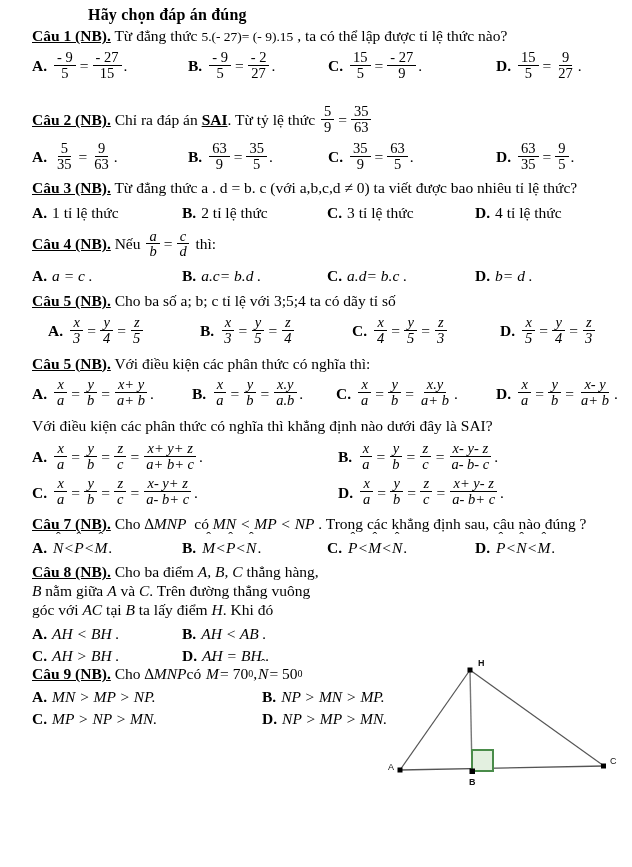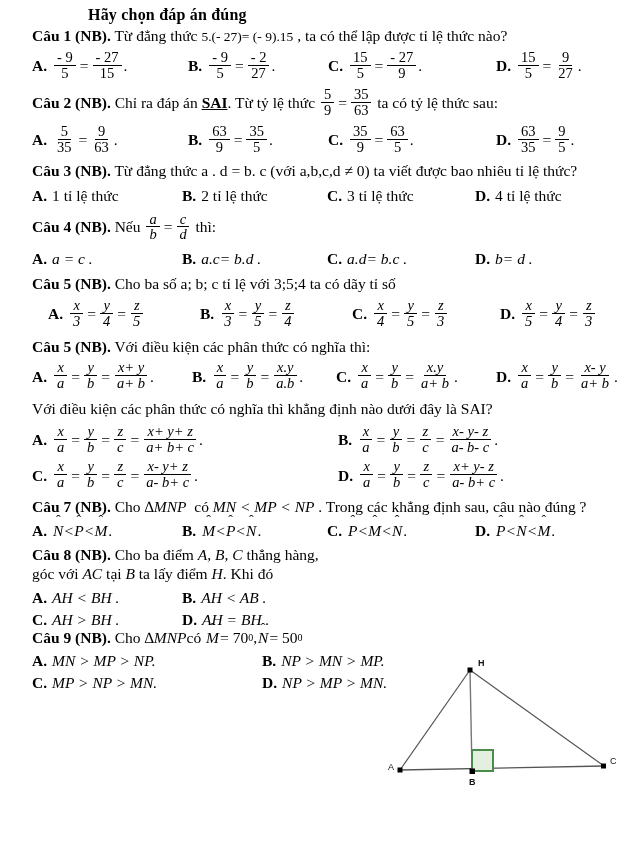--- a/index.html
+++ b/index.html
@@ -28,21 +28,21 @@
     font-size: 16px;
     margin: 6px 0 2px 88px;
     letter-spacing: .2px;
   }
   .q {
     margin: 0 0 0 32px;
     padding: 0 8px 0 0;
     font-size: 15.5px;
     line-height: 1.22;
   }
-  .qlabel { font-weight: bold; }
+  .qlabel { font-weight: bold; text-decoration: underline; }
   .opts {
     margin: 0 0 0 32px;
     font-size: 15.5px;
     display: flex;
     align-items: flex-end;
   }
   .opt { display: flex; align-items: center; white-space: nowrap; }
   .ol { font-weight: bold; margin-right: 5px; }
   .it { font-style: italic; }
   .small-inline { font-size: 13.5px; }
@@ -169,35 +169,34 @@
       </span>
       <span class="eq">=</span>
       <span class="frac nonit">
         <span class="num">9</span>
         <span class="den">27</span>
       </span>
       <span>.</span>
     </div>
   </div>
 
-  <div class="q" style="margin-top:7px; display:flex; align-items:center;">
+  <div class="q" style="margin-top:24px; display:flex; align-items:center;">
     <span class="qlabel">Câu 2 (NB).</span>&nbsp;
     <span>Chỉ ra đáp án</span>&nbsp;
     <span class="u-bold">SAI</span>
     <span>. Từ tỷ lệ thức</span>&nbsp;
     <span class="frac nonit">
       <span class="num">5</span>
       <span class="den">9</span>
     </span>
     <span class="eq">=</span>
     <span class="frac nonit">
       <span class="num">35</span>
       <span class="den">63</span>
     </span>&nbsp;
-    <span>ta có tỷ lệ thức sau:</span>
   </div>
   <div class="opts" style="margin-top:6px;">
     <div class="opt" style="width:156px;">
       <span class="ol">A.</span>
       <span class="frac nonit">
         <span class="num">5</span>
         <span class="den">35</span>
       </span>
       <span class="eq">=</span>
       <span class="frac nonit">
@@ -605,20 +604,27 @@
   </div>
 
   <div class="q" style="margin-top:6px; width:370px;">
     <div>
       <span class="qlabel">Câu 8 (NB).</span>
       <span>Cho ba điểm</span>
       <span class="it">A, B, C</span>
       <span>thẳng hàng,</span>
     </div>
     <div>
+      <span class="it">B</span>
+      <span>nằm giữa</span>
+      <span class="it">A</span>
+      <span>và</span>
+      <span class="it">C</span><span>. Trên đường thẳng vuông</span>
+    </div>
+    <div>
       <span>góc với</span>
       <span class="it">AC</span>
       <span>tại</span>
       <span class="it">B</span>
       <span>ta lấy điểm</span>
       <span class="it">H</span><span>. Khi đó</span>
     </div>
   </div>
   <div class="opts" style="margin-top:5px;">
     <div class="opt it" style="width:150px;">

